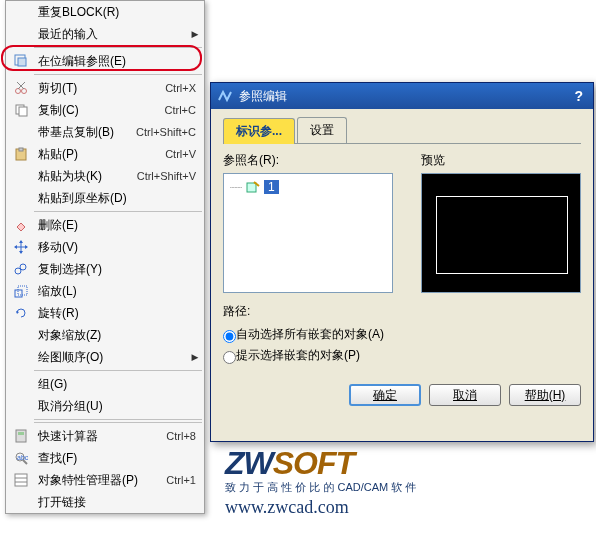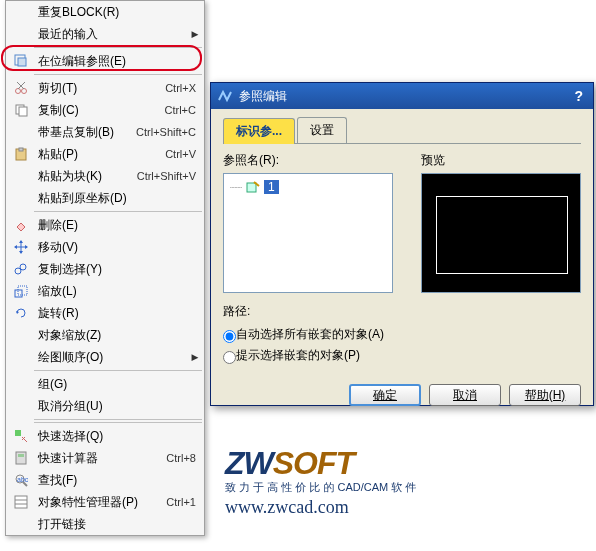--- a/index.html
+++ b/index.html
@@ -8,21 +8,21 @@
 .menu { position: absolute; left: 5px; top: 0; width: 200px; background: #f5f5f5; border: 1px solid #a0a0a0; box-shadow: 2px 2px 5px rgba(0,0,0,0.3); }
 .menu-item { display: flex; align-items: center; height: 22px; padding: 0 4px; cursor: pointer; position: relative; }
 .menu-icon { width: 22px; height: 20px; display: flex; align-items: center; justify-content: center; flex-shrink: 0; }
 .menu-label { flex: 1; padding-left: 6px; }
 .menu-shortcut { color: #333; padding-right: 4px; font-size: 11px; }
 .menu-arrow { width: 10px; text-align: center; font-size: 9px; color: #333; }
 .menu-sep { height: 1px; background: #c0c0c0; margin: 2px 2px 2px 28px; }
 .highlighted { position: relative; }
 .highlight-ring { position: absolute; left: 1px; top: 45px; width: 201px; height: 26px; border: 2px solid #d9001b; border-radius: 12px; pointer-events: none; z-index: 10; }
 
-.dialog { position: absolute; left: 210px; top: 82px; width: 384px; height: 324px; background: #ece9d8; border: 1px solid #0a246a; box-shadow: 3px 3px 8px rgba(0,0,0,0.4); }
+.dialog { position: absolute; left: 210px; top: 82px; width: 384px; height: 360px; background: #ece9d8; border: 1px solid #0a246a; box-shadow: 3px 3px 8px rgba(0,0,0,0.4); }
 .dialog-titlebar { height: 26px; background: linear-gradient(to bottom, #2a6bc7, #1e4f9e); color: #fff; display: flex; align-items: center; padding: 0 6px; }
 .dialog-title-icon { width: 16px; height: 16px; margin-right: 6px; }
 .dialog-title { flex: 1; font-size: 12px; }
 .dialog-help { color: #fff; font-size: 14px; font-weight: bold; cursor: pointer; padding: 0 4px; }
 
 .dialog-body { padding: 8px 12px; }
 .tabs { display: flex; border-bottom: 1px solid #919b9c; margin-bottom: 8px; }
 .tab { padding: 4px 12px; border: 1px solid #919b9c; border-bottom: none; background: #ece9d8; margin-right: 2px; border-radius: 3px 3px 0 0; cursor: pointer; }
 .tab.active { background: #fde047; font-weight: bold; color: #15428b; position: relative; top: 1px; }
 
@@ -185,29 +185,20 @@
   <div class="menu-item">
     <span class="menu-icon"></span>
     <span class="menu-label">组(G)</span>
   </div>
   <div class="menu-item">
     <span class="menu-icon"></span>
     <span class="menu-label">取消分组(U)</span>
   </div>
   <div class="menu-sep"></div>
   <div class="menu-sep"></div>
-  <div class="menu-item">
-    <span class="menu-icon">
-      <svg width="16" height="16">
-          <rect x="2" y="2" width="6" height="6" fill="#6c6"></rect>
-          <path d="M9 9 L14 14 M12 9 L9 12" stroke="#c66"></path>
-        </svg>
-    </span>
-    <span class="menu-label">快速选择(Q)</span>
-  </div>
   <div class="menu-item">
     <span class="menu-icon">
       <svg width="16" height="16">
           <rect x="3" y="2" width="10" height="12" fill="#ddd" stroke="#888"></rect>
           <rect x="5" y="4" width="6" height="3" fill="#9c9"></rect>
         </svg>
     </span>
     <span class="menu-label">快速计算器</span>
     <span class="menu-shortcut">Ctrl+8</span>
   </div>

